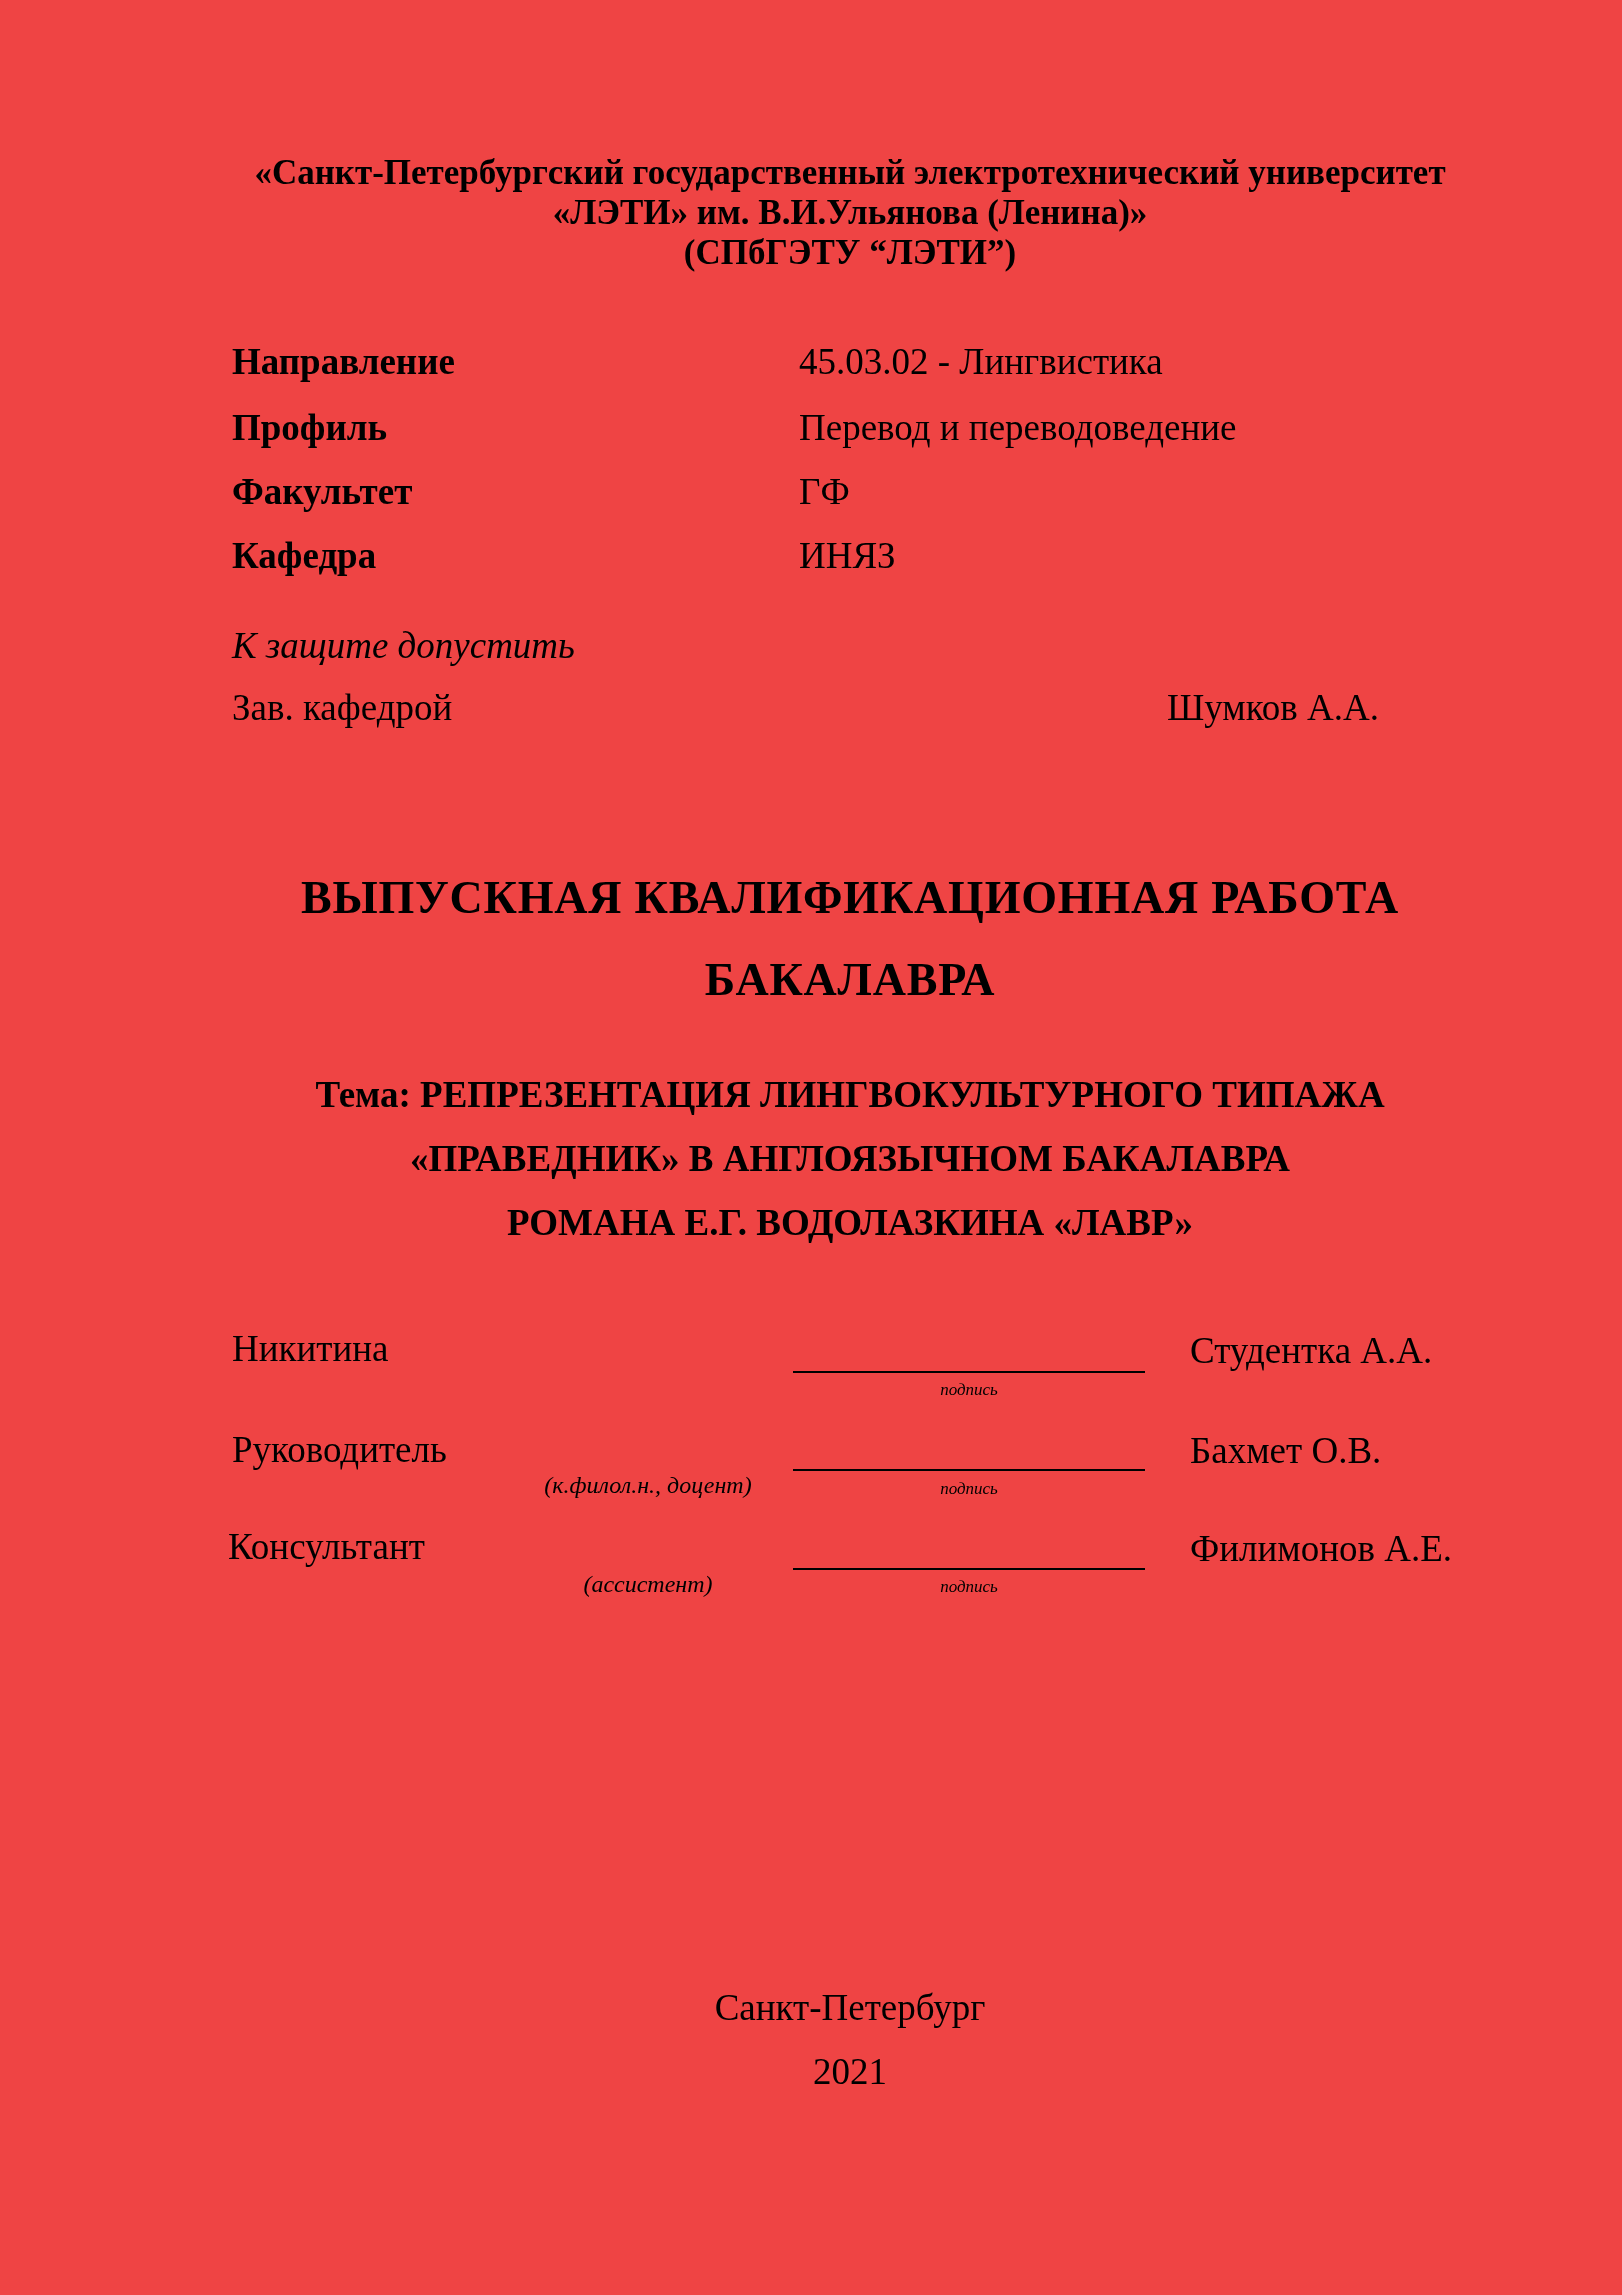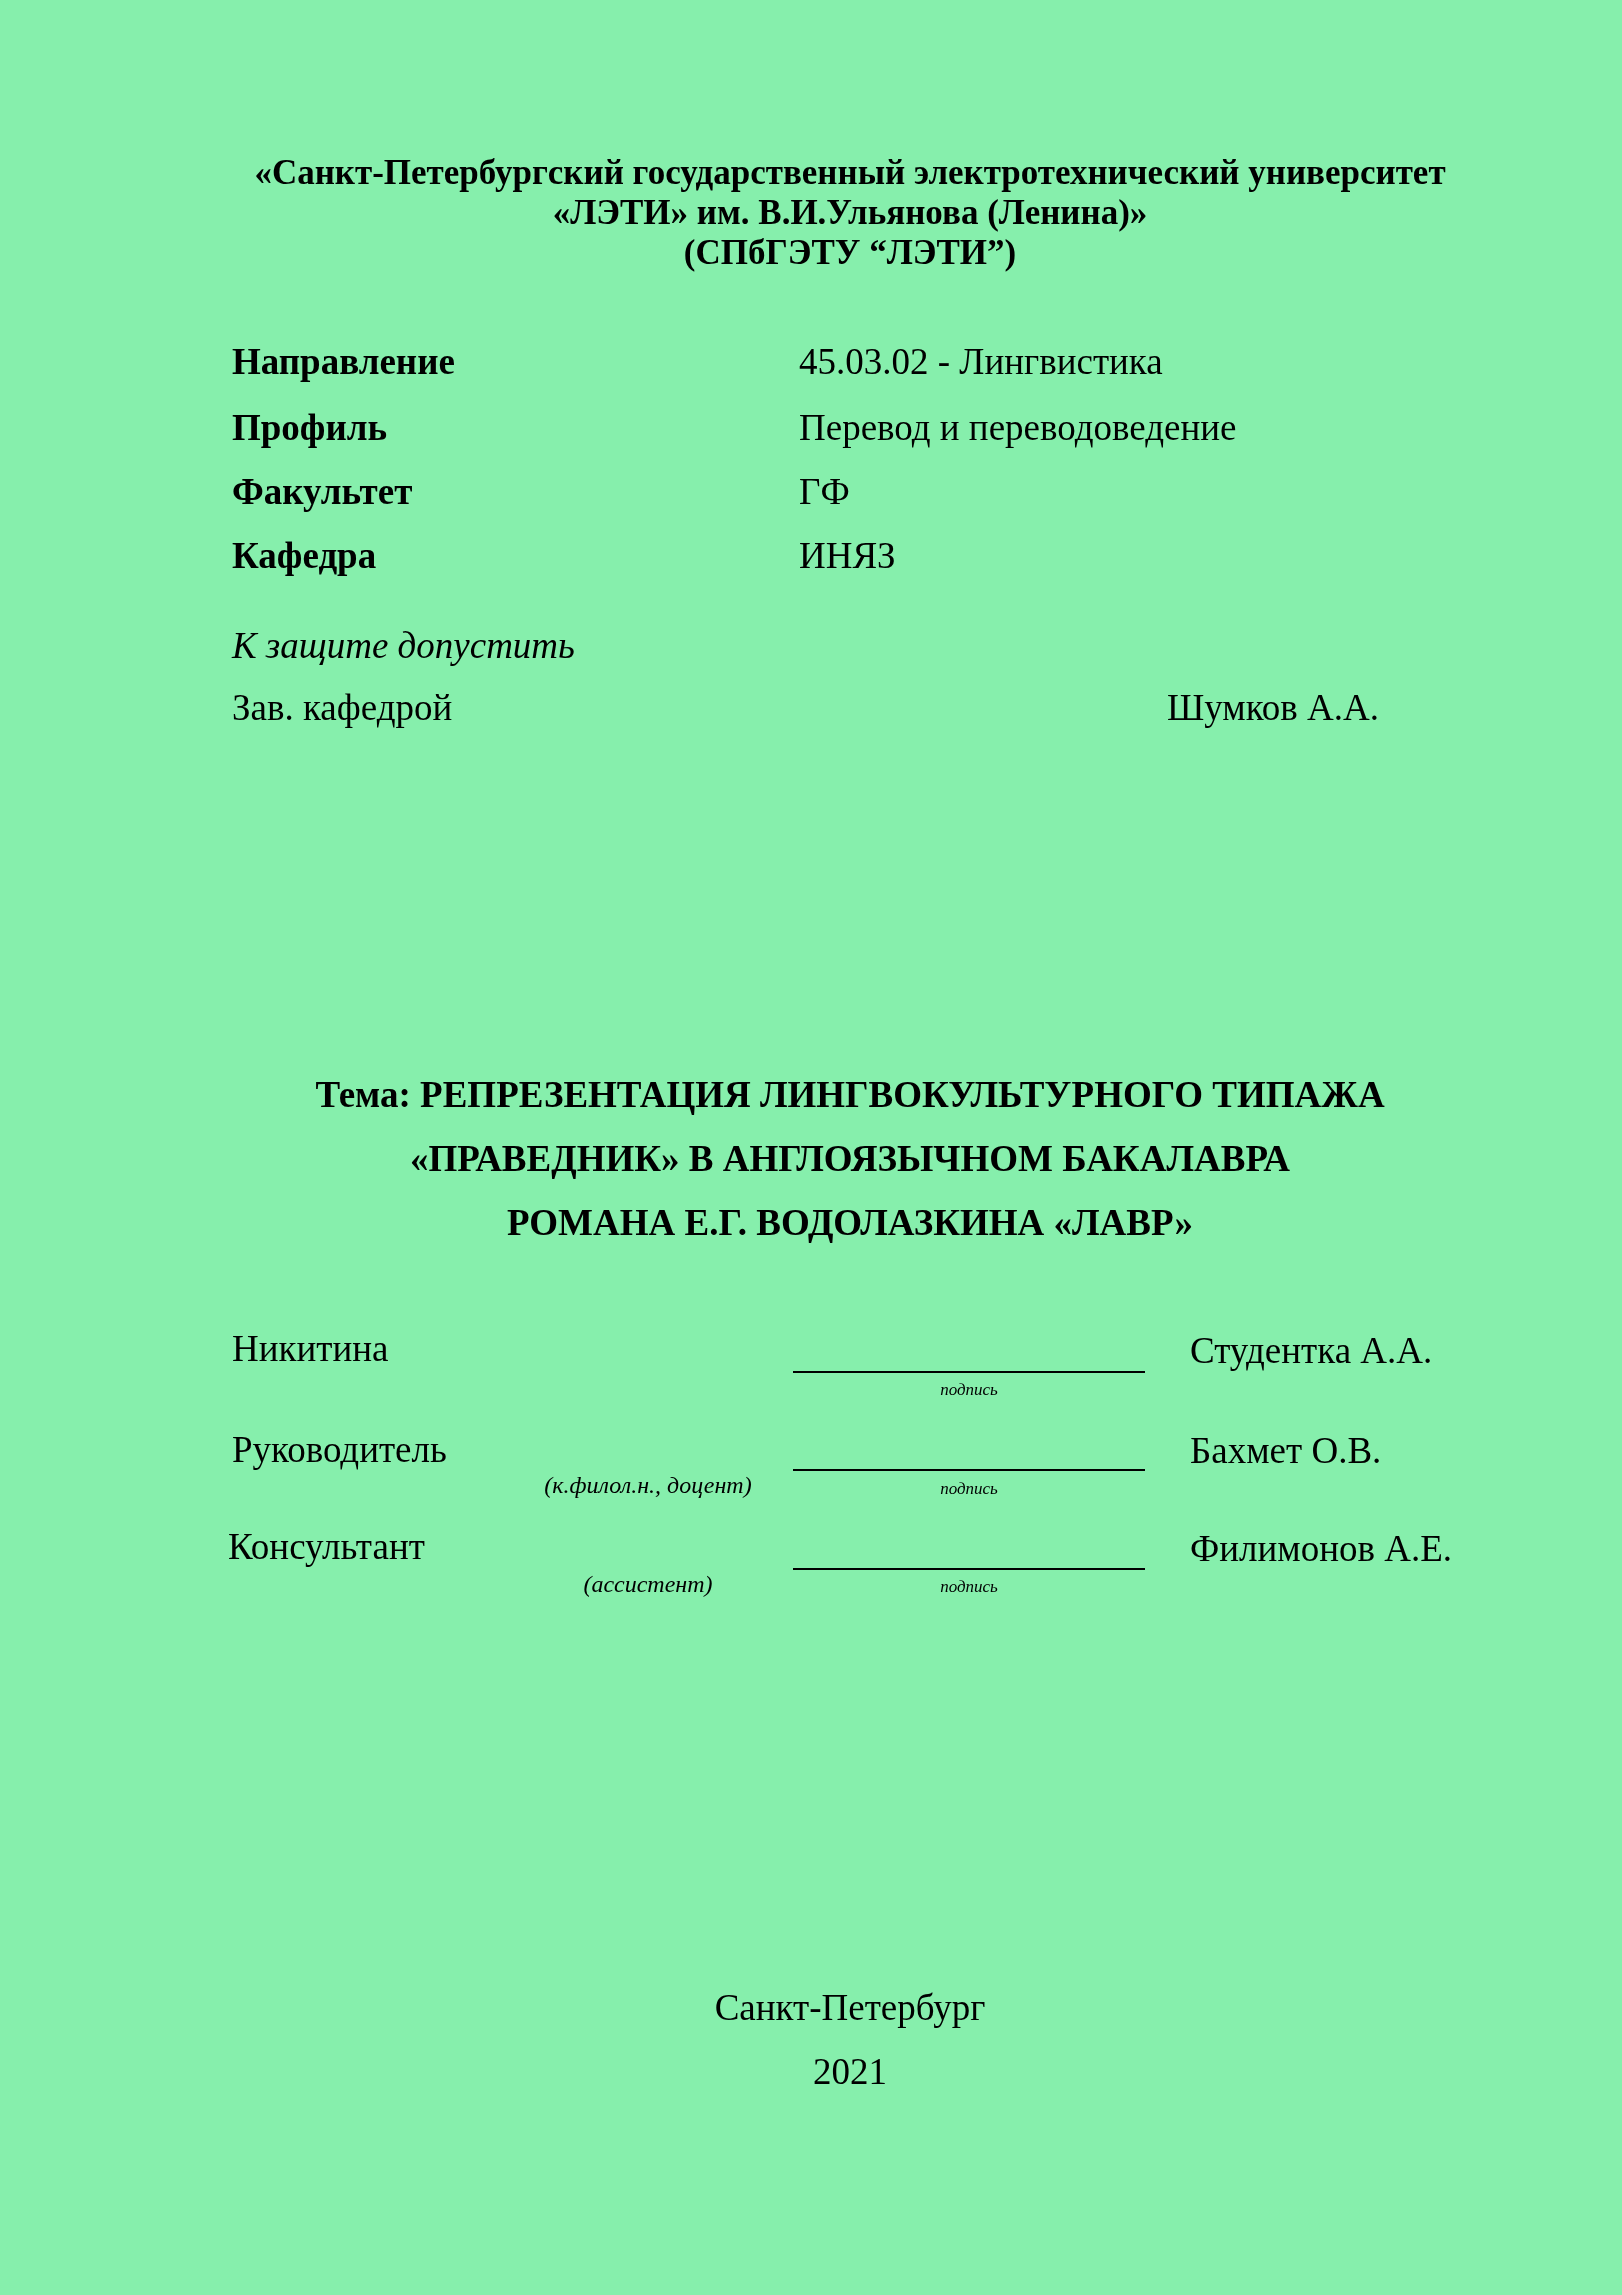--- a/index.html
+++ b/index.html
@@ -5,21 +5,21 @@
   html, body {
     margin: 0;
     padding: 0;
     background: #888;
   }
   .page {
     position: relative;
     width: 1623px;
     height: 2295px;
     margin: 0 auto;
-    background: #86efac;
+    background: #ef4444;
     color: #000000;
     font-family: "Liberation Serif", "DejaVu Serif", serif;
     overflow: hidden;
   }
   .abs { position: absolute; }
   .nowrap { white-space: nowrap; }
   .italic { font-style: italic; }
 
   
   .centered-block {
@@ -131,20 +131,24 @@
       <span class="row-value">ИНЯЗ</span>
     </div>
   </section>
 
   <section>
     <div class="abs body-line italic nowrap" style="top:622px; left:232px;">К защите допустить</div>
     <div class="abs body-line nowrap" style="top:684px; left:232px;">Зав. кафедрой</div>
     <div class="abs body-line nowrap" style="top:684px; left:1167px;">Шумков А.А.</div>
   </section>
 
+  <h1 class="abs centered-block work-title" style="margin:0; font-weight:bold;">
+    <div class="nowrap">ВЫПУСКНАЯ КВАЛИФИКАЦИОННАЯ РАБОТА</div>
+    <div class="nowrap">БАКАЛАВРА</div>
+  </h1>
 
   <section class="abs centered-block theme-block">
     <div class="nowrap">Тема: РЕПРЕЗЕНТАЦИЯ ЛИНГВОКУЛЬТУРНОГО ТИПАЖА</div>
     <div class="nowrap">«ПРАВЕДНИК» В АНГЛОЯЗЫЧНОМ БАКАЛАВРА</div>
     <div class="nowrap">РОМАНА Е.Г. ВОДОЛАЗКИНА «ЛАВР»</div>
   </section>
 
   <section>
 
     <div>

